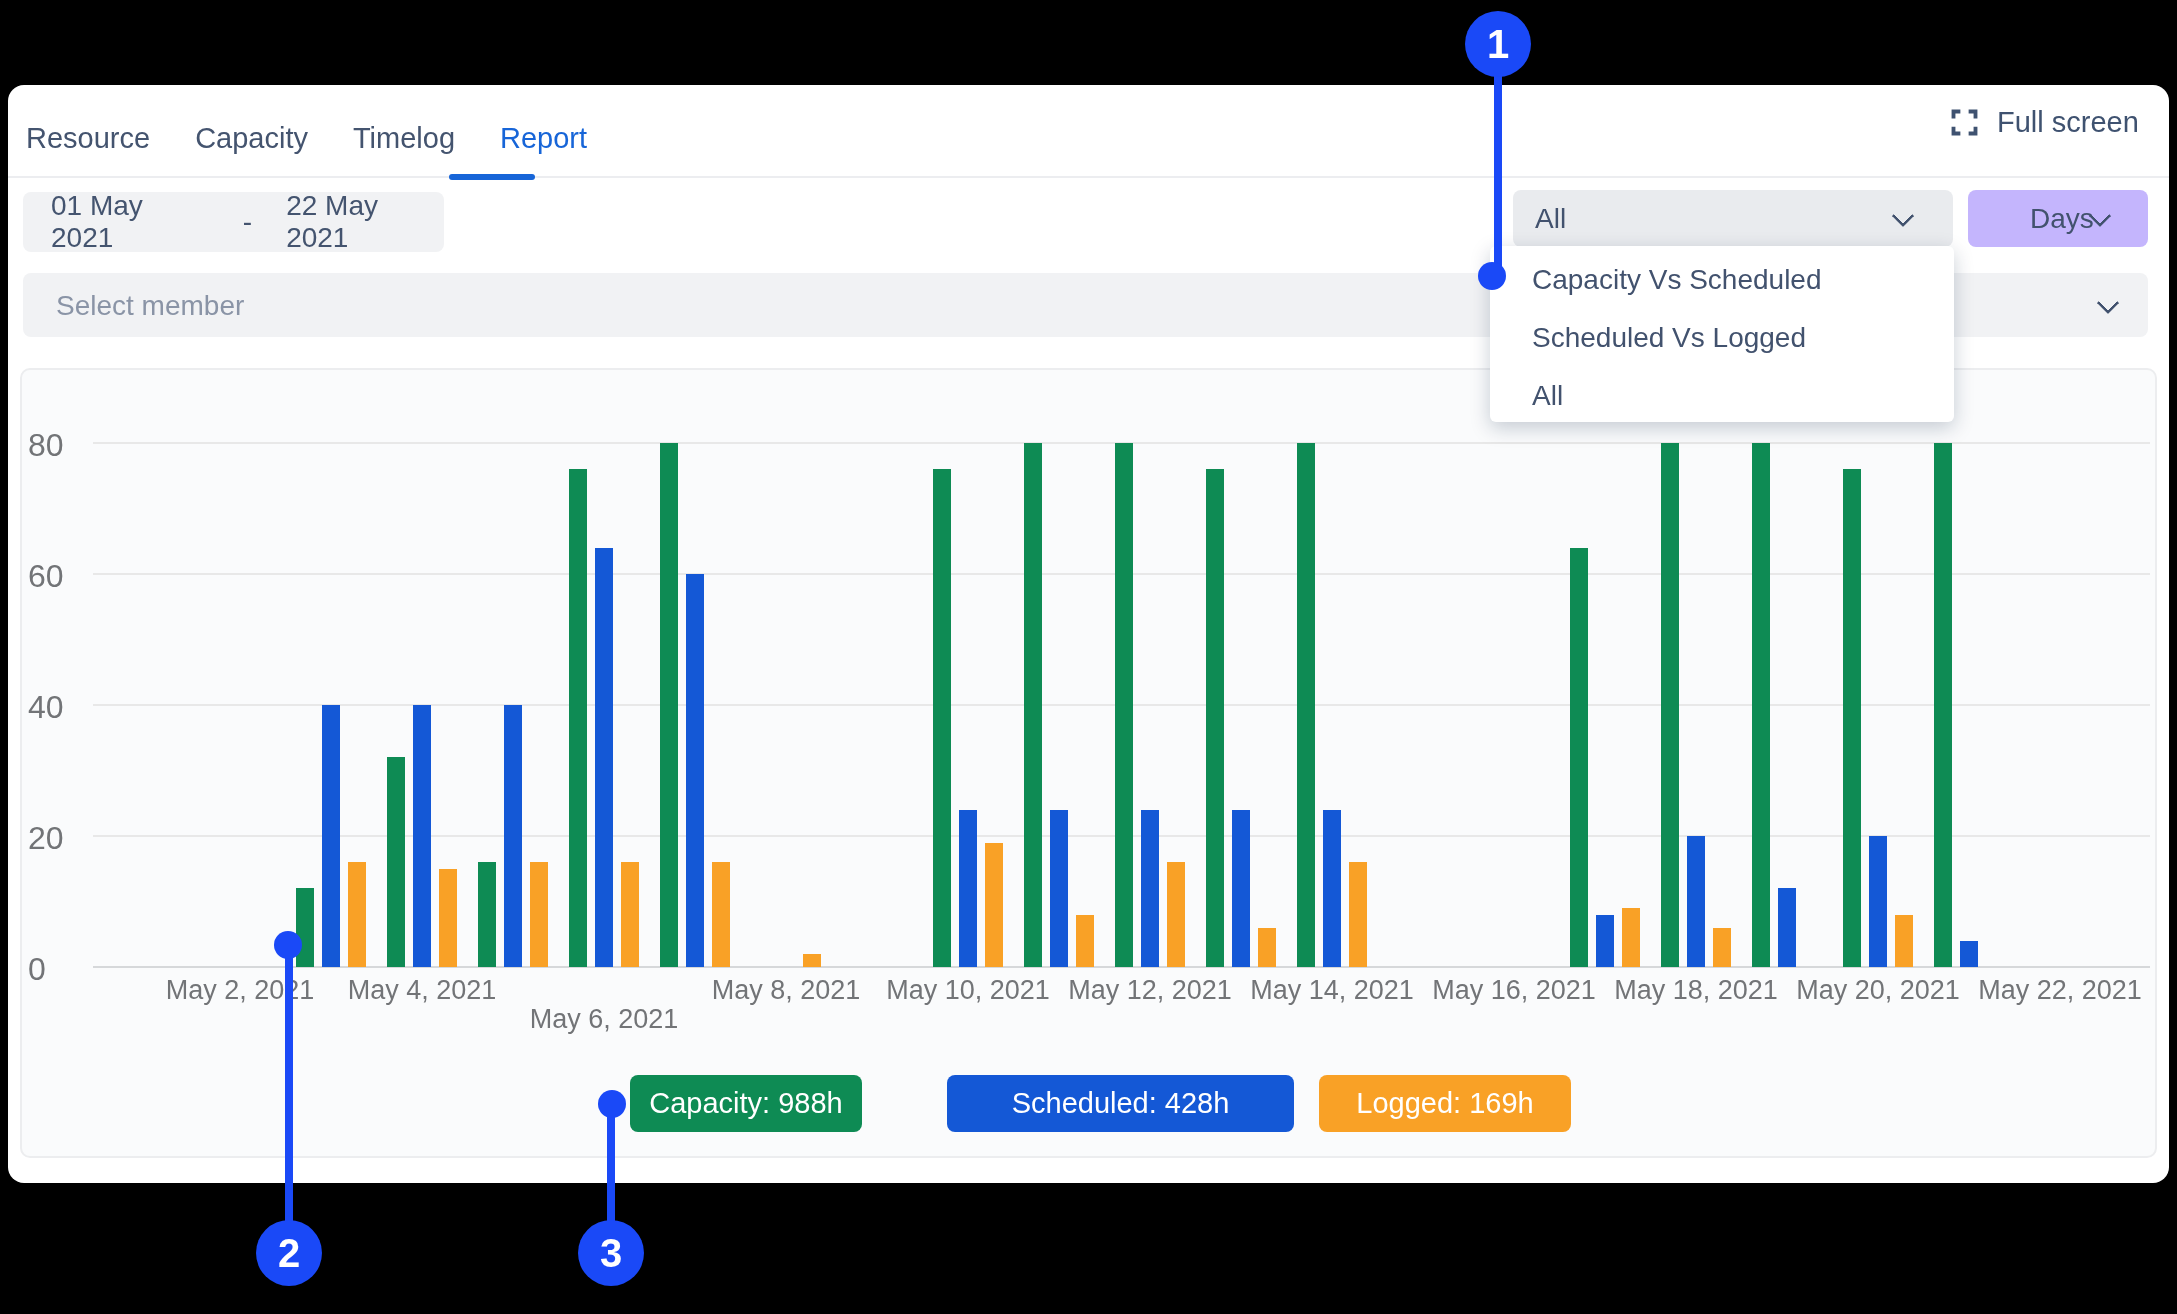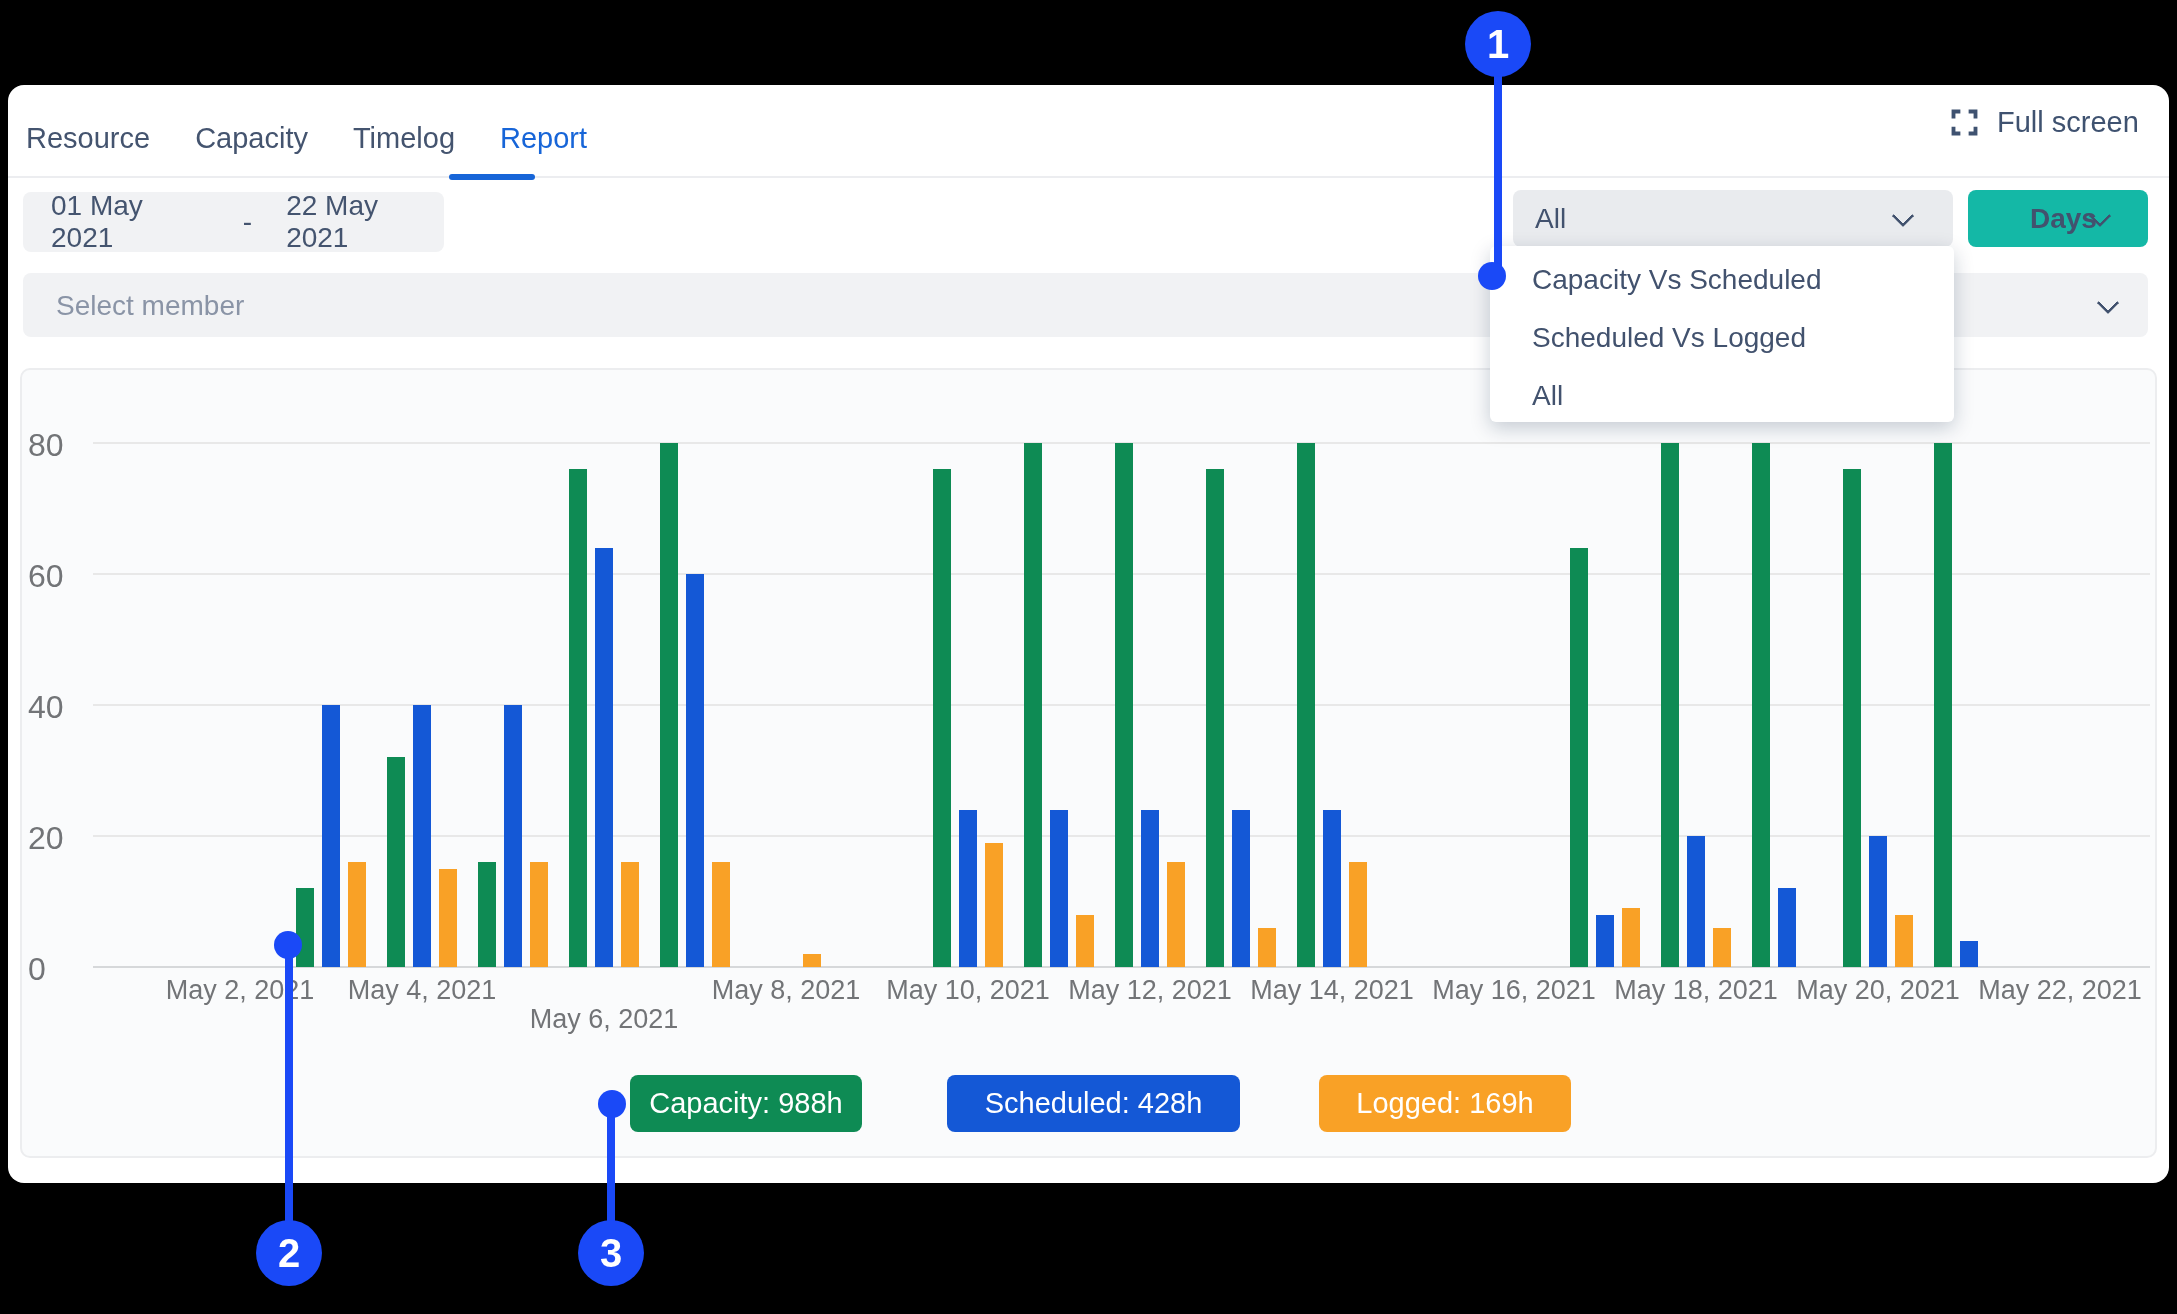--- a/index.html
+++ b/index.html
@@ -14,21 +14,21 @@
   #nav-border{left:8px;top:176px;width:2161px;height:2px;background:#ECEDF0;}
   #report-underline{left:449px;top:174px;width:86px;height:6px;border-radius:3px;background:#1765D8;}
   #fullscreen{left:1948px;top:106px;display:flex;align-items:center;gap:16px;color:#3F5270;
               font-size:29px;cursor:pointer;}
   
   .pill{background:#F1F2F4;border-radius:8px;color:#44546F;font-size:28px;}
   #date-range{left:23px;top:192px;width:421px;height:60px;display:flex;align-items:center;
               padding-left:28px;box-sizing:border-box;gap:34px;}
   .select{border-radius:8px;font-size:28px;color:#42526E;display:flex;align-items:center;}
   #metric-select{left:1513px;top:190px;width:440px;height:57px;background:#E9EBEE;padding-left:22px;box-sizing:border-box;}
-  #unit-select{left:1968px;top:190px;width:180px;height:57px;background:#14b8a6;padding-left:62px;box-sizing:border-box;font-weight:bold;}
+  #unit-select{left:1968px;top:190px;width:180px;height:57px;background:#c4b5fd;padding-left:62px;box-sizing:border-box;}
   .chev{display:inline-block;width:13px;height:13px;border-right:3.5px solid #42526E;
         border-bottom:3.5px solid #42526E;transform:rotate(45deg);border-radius:1px;}
   #metric-chev{left:1895px;top:208px;}
   #unit-chev{left:2092px;top:208px;}
   #member-select{left:23px;top:273px;width:2125px;height:64px;background:#F1F2F4;border-radius:8px;}
   #member-placeholder{left:56px;top:290px;font-size:28px;color:#8A94A6;}
   #member-chev{left:2100px;top:295px;}
   
   #dropdown-menu{left:1490px;top:246px;width:464px;height:176px;background:#fff;border-radius:6px;
                  box-shadow:0 6px 20px rgba(9,30,66,.22);z-index:5;}
@@ -38,21 +38,21 @@
               border:2px solid #ECEDEF;border-radius:10px;box-sizing:border-box;}
   .gridline{position:absolute;left:93px;width:2057px;height:2px;background:#E8E8E8;}
   .gridline.base{background:#D6D8DA;}
   .ylab{position:absolute;width:60px;text-align:left;font-size:32px;color:#727477;}
   .xlab{position:absolute;width:220px;text-align:center;font-size:27px;color:#727477;top:975px;}
   .bar{position:absolute;width:18px;}
   
   .legend-btn{position:absolute;top:1075px;height:57px;border:none;border-radius:8px;color:#fff;
               font-size:29px;font-family:"Liberation Sans",sans-serif;cursor:pointer;}
   #legend-capacity{left:630px;width:232px;}
-  #legend-scheduled{left:947px;width:293px;}
+  #legend-scheduled{left:947px;width:347px;}
   #legend-logged{left:1284px;width:252px;}
   
   .stem{position:absolute;width:8px;background:#1A49F7;z-index:9;}
   .adot{position:absolute;width:28px;height:28px;border-radius:50%;background:#1A49F7;z-index:10;}
   .acircle{position:absolute;width:66px;height:66px;border-radius:50%;background:#1A49F7;z-index:10;
            color:#fff;font-size:40px;font-weight:bold;text-align:center;line-height:66px;}
 </style>
 </head>
 <body>
 

